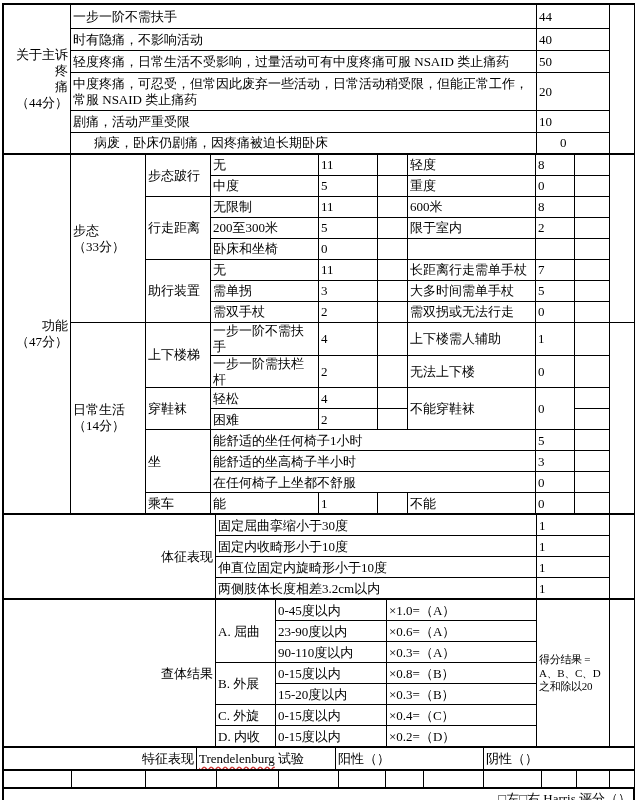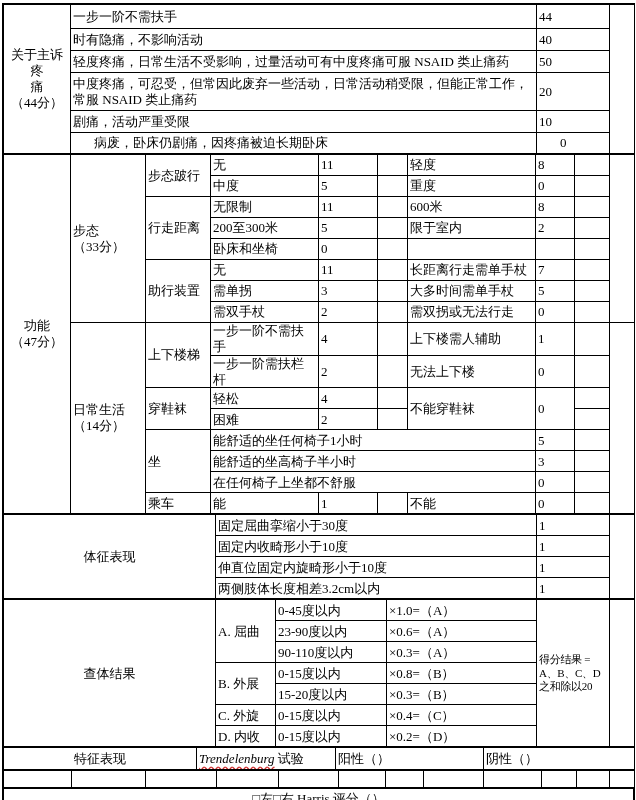--- a/index.html
+++ b/index.html
@@ -2,32 +2,32 @@
 <html><head>
 <meta charset="utf-8">
 <style>
   html,body{margin:0;padding:0;background:#fff;}
   body{position:relative;width:636px;height:800px;color:#000;
        font-family:"Liberation Serif","DejaVu Serif",serif;font-size:13px;}
   .sheet{position:absolute;left:2px;top:3px;width:631px;border:1px solid #000;}
   table{border-collapse:collapse;width:100%;table-layout:fixed;}
   td{border:1px solid #000;padding:0 2px;vertical-align:middle;
      overflow:hidden;line-height:1.22;}
-  .c{text-align:center;}
+  .c{text-align:right;}
   .pre{white-space:pre-line;}
   .nowrap{white-space:pre;}
   .pain td{height:21px;}
   .pain tr.tall td{height:37px;}
   .pain tr.r1 td{height:23px;}
   .pain tr.r6 td{height:20px;padding-left:23px;}
   .func td,.signs td,.exam td{height:20px;}
   .trend td{height:21px;}
   .blank td{height:16px;}
   .harris td{height:18px;}
-  .squiggle{text-decoration:underline wavy #d03030;text-underline-offset:3px;font-style:italic;}
+  .squiggle{text-decoration:underline wavy #d03030;text-underline-offset:3px;}
   .tight{font-size:11px;letter-spacing:-0.3px;}
 </style>
 </head>
 <body>
 
 <div class="sheet">
 
   <table class="pain">
     <colgroup>
         <col style="width:67px">

